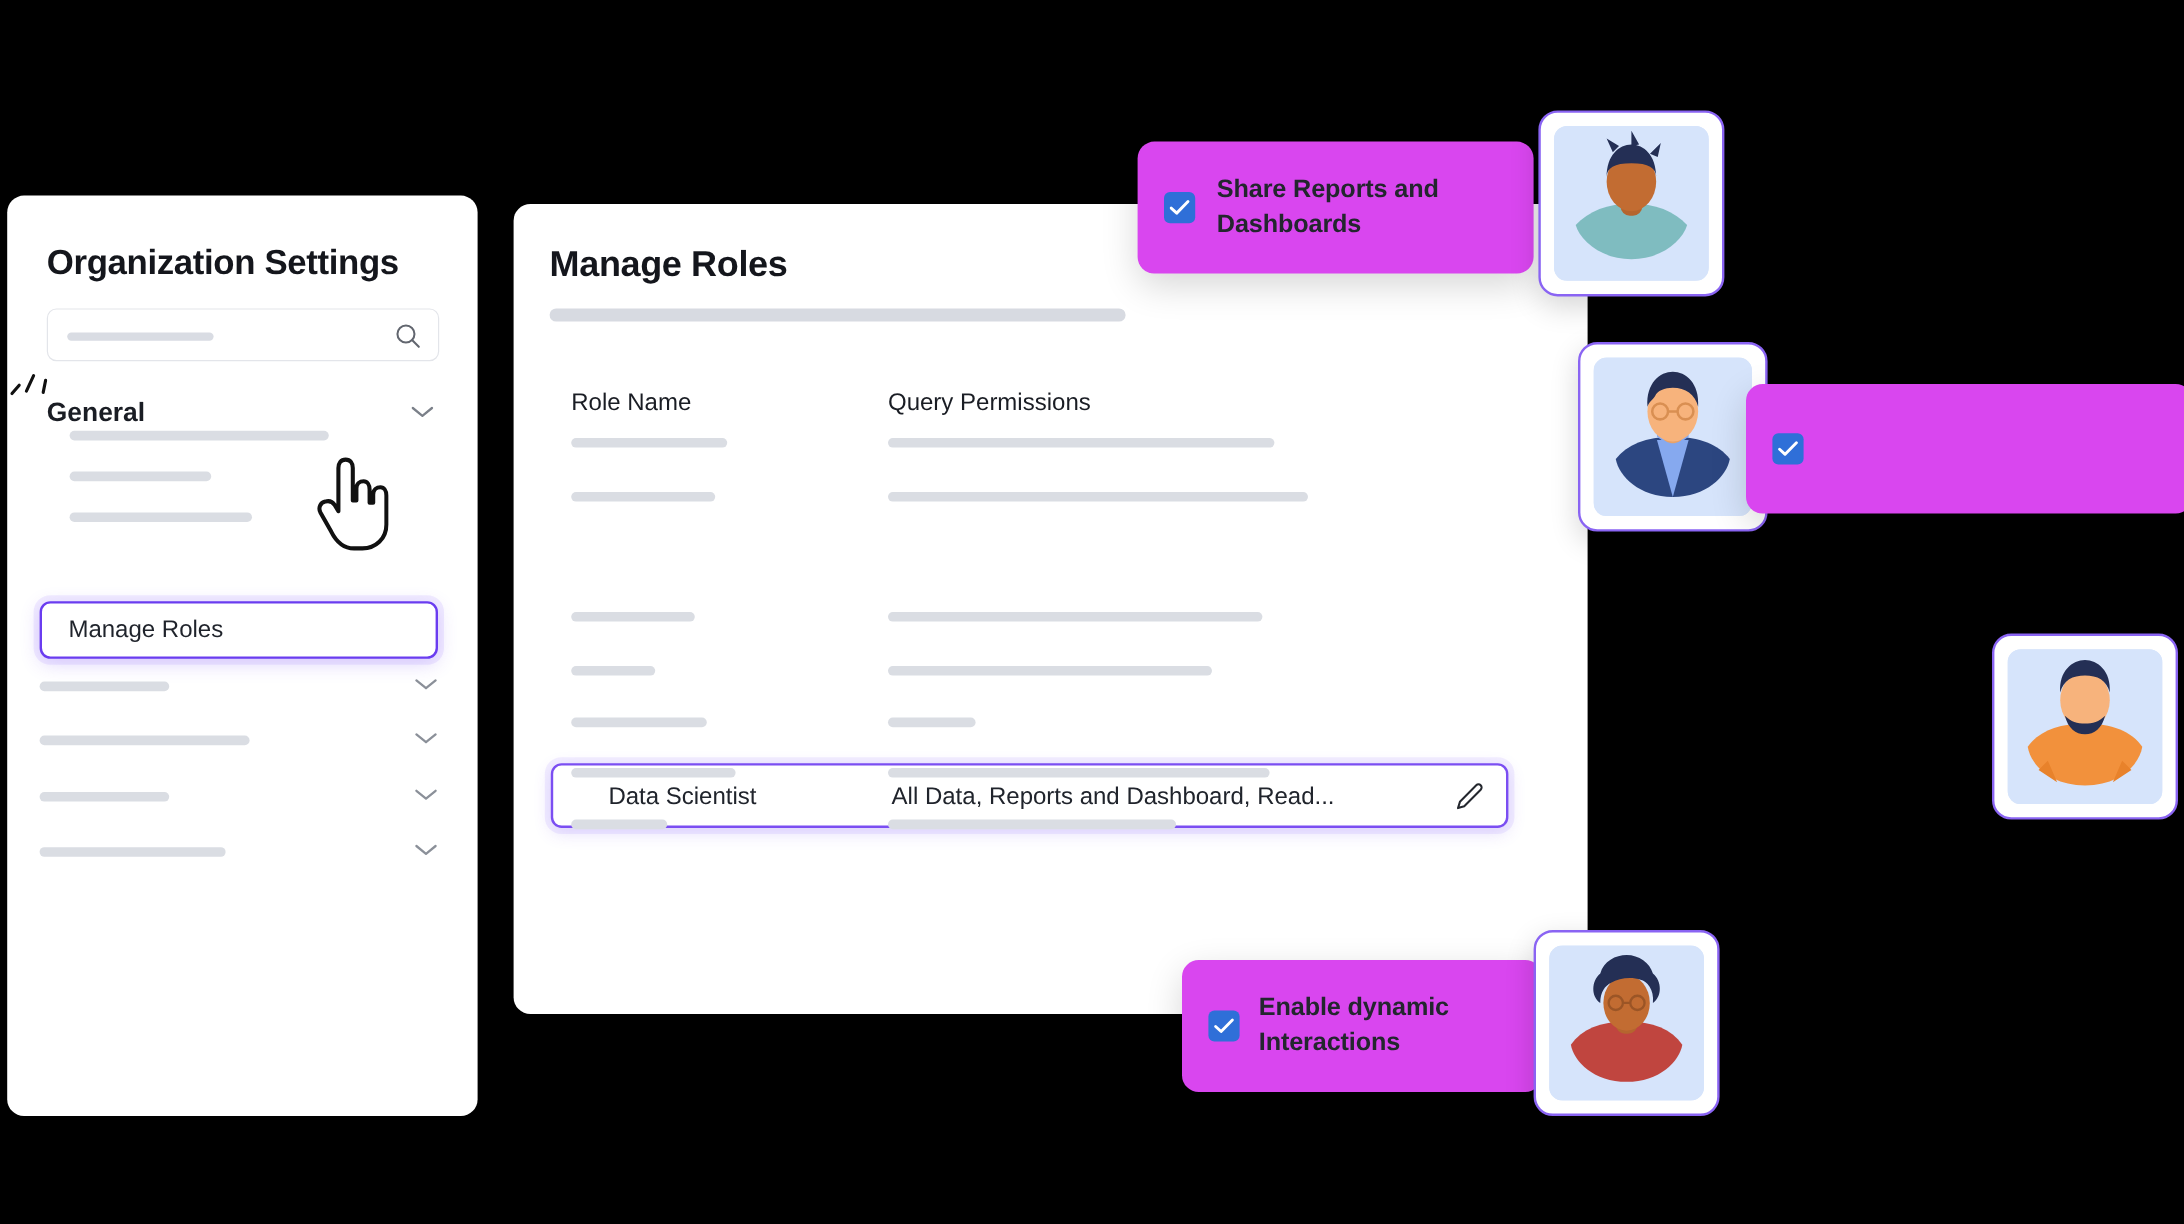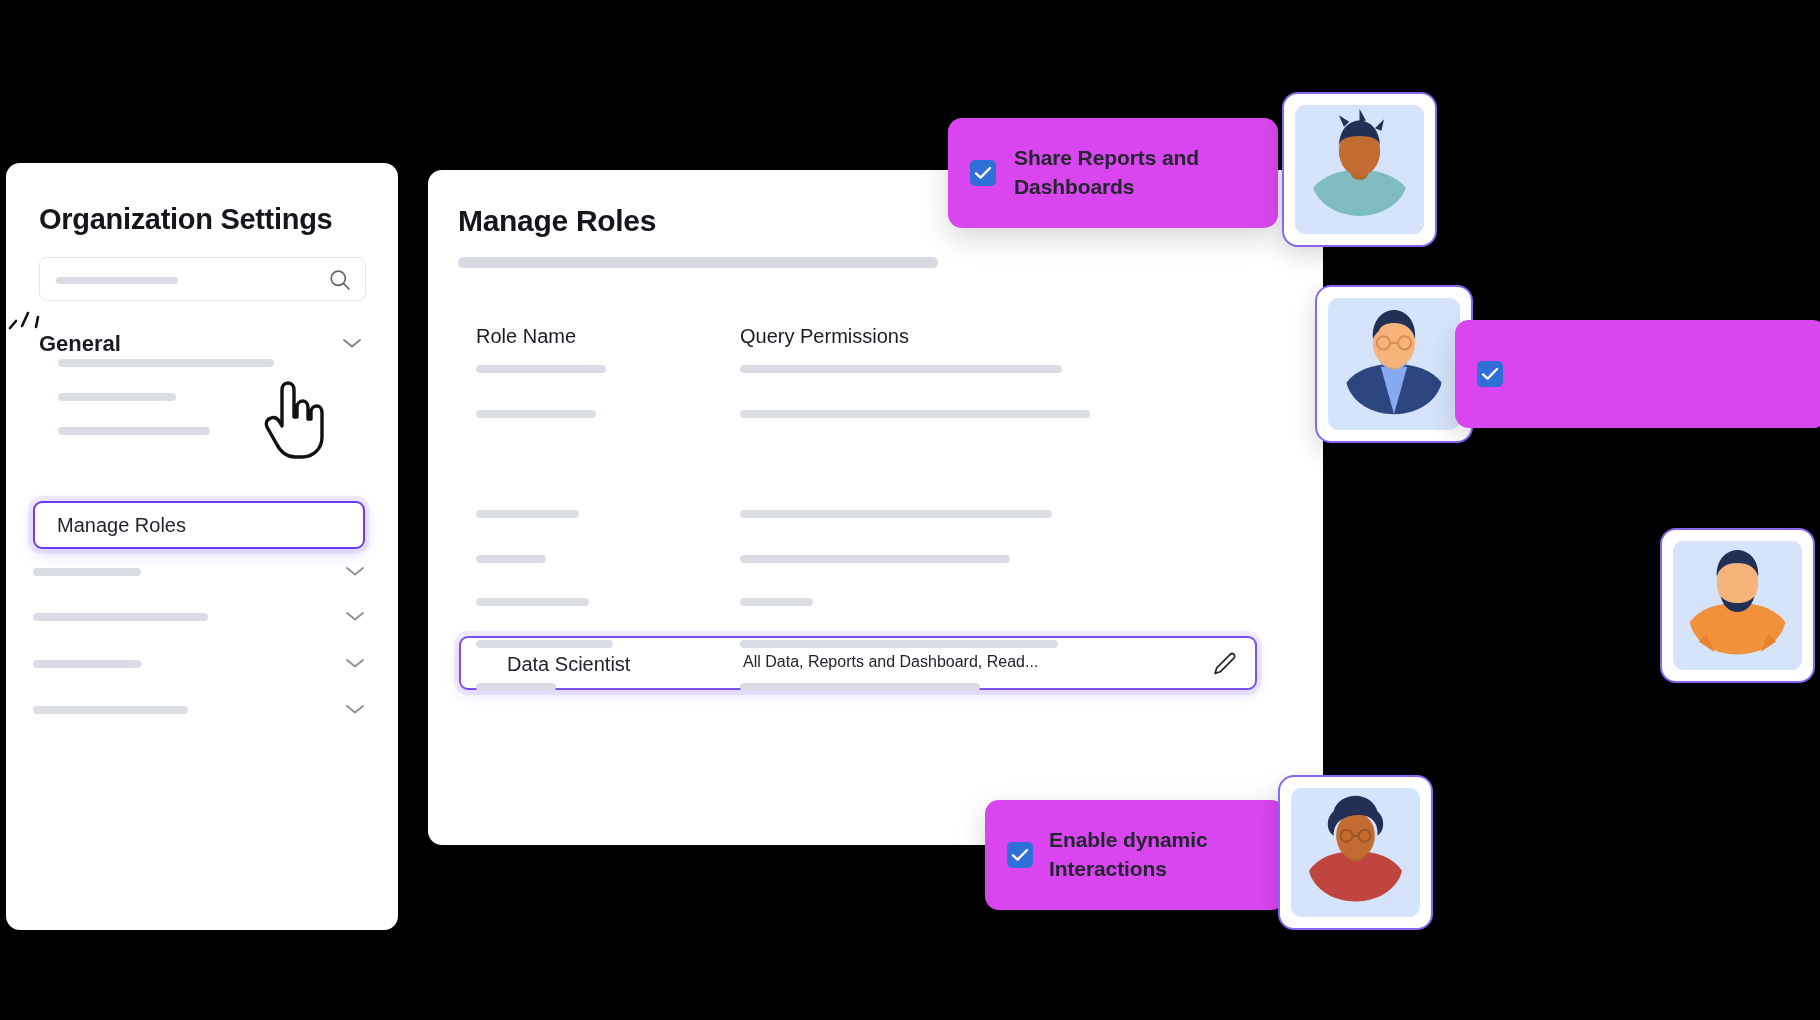--- a/index.html
+++ b/index.html
@@ -98,21 +98,21 @@
     width: 798px; height: 54px;
     border: 2px solid #7b4ef2; border-radius: 9px; background: #fff;
     box-shadow: 0 0 0 5px rgba(124,77,255,0.09), 0 4px 14px rgba(106,60,240,0.18);
   }
   #ds-name {
     position: absolute; left: 18px; top: 15px;
     font-size: 20px; color: #20242c; margin-left: 28px;
   }
   #ds-perms {
     position: absolute; left: 282px; top: 15px;
-    font-size: 16px; color: #20242c; white-space: nowrap;
+    font-size: 20px; color: #20242c; white-space: nowrap;
   }
   #ds-edit-icon {
     position: absolute; right: 18px; top: 13px; width: 26px; height: 26px;
   }
 
   
   .float-card {
     position: absolute;
     background: #d946ef;
     border-radius: 14px;

